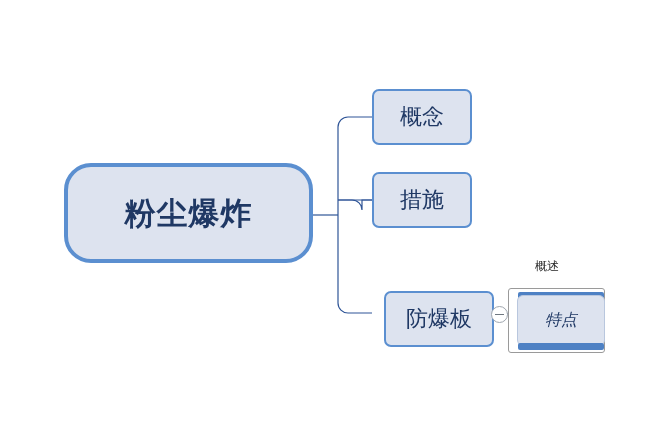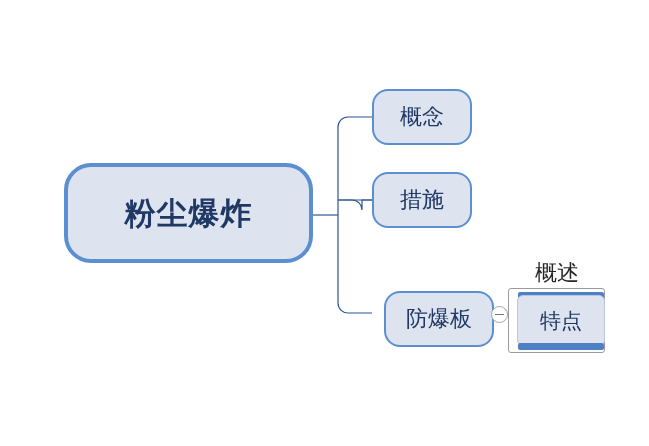--- a/index.html
+++ b/index.html
@@ -30,21 +30,21 @@
 
   
   .node {
     position: absolute;
     box-sizing: border-box;
     display: flex;
     align-items: center;
     justify-content: center;
     background: #dde3ef;
     border: 2px solid #5b8fd0;
-    border-radius: 16px;
+    border-radius: 7px;
     color: #1f3864;
     line-height: 1;
     white-space: nowrap;
   }
   .node-root {
     left: 64px;
     top: 163px;
     width: 249px;
     height: 100px;
     border-width: 4px;
@@ -88,22 +88,23 @@
     width: 88px;
     height: 51px;
     box-sizing: border-box;
     display: flex;
     align-items: center;
     justify-content: center;
     background: #dde3ef;
     border: 1px solid #b9c7de;
     border-radius: 6px;
     color: #1f3864;
-    font-size: 21px;
+    font-size: 16px;
     white-space: nowrap;
+    font-style: italic;
   }
   .sel-bar {
     position: absolute;
     left: 10px;
     width: 86px;
     height: 7px;
     background: #4e81c4;
     border-radius: 2px;
   }
   .sel-bar-top { top: 4px; }
@@ -129,21 +130,21 @@
     width: 9px;
     height: 1px;
     background: #6f7780;
   }
 
   
   .float-label {
     position: absolute;
     left: 535px;
     top: 258px;
-    font-size: 22px;
+    font-size: 12px;
     color: #262626;
     white-space: nowrap;
   }
 </style>
 </head>
 <body>
 
 <div id="canvas">
 
   <svg id="connectors" viewBox="0 0 649 446" width="649" height="446">

